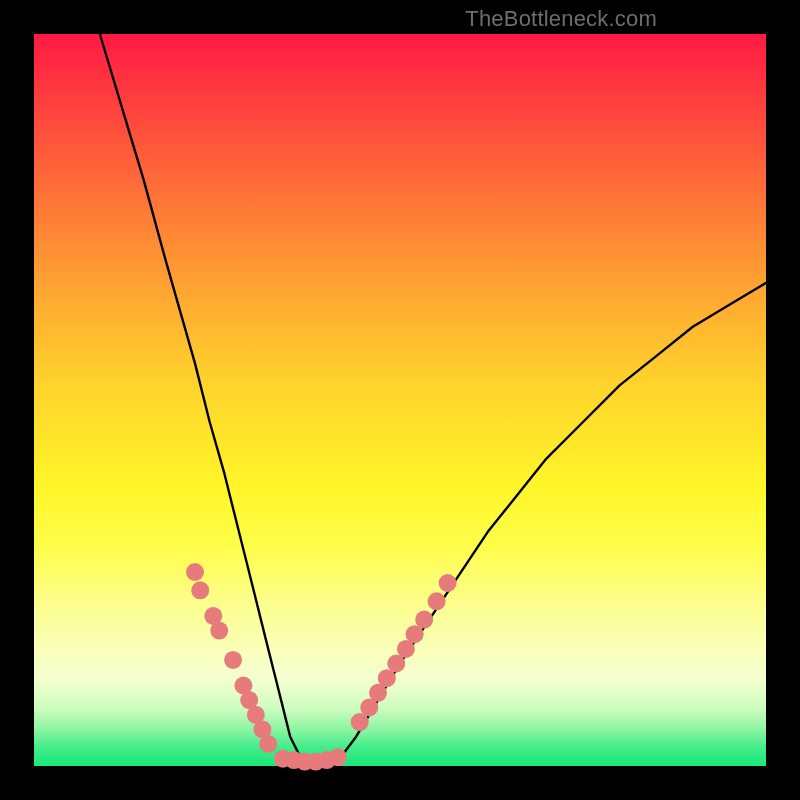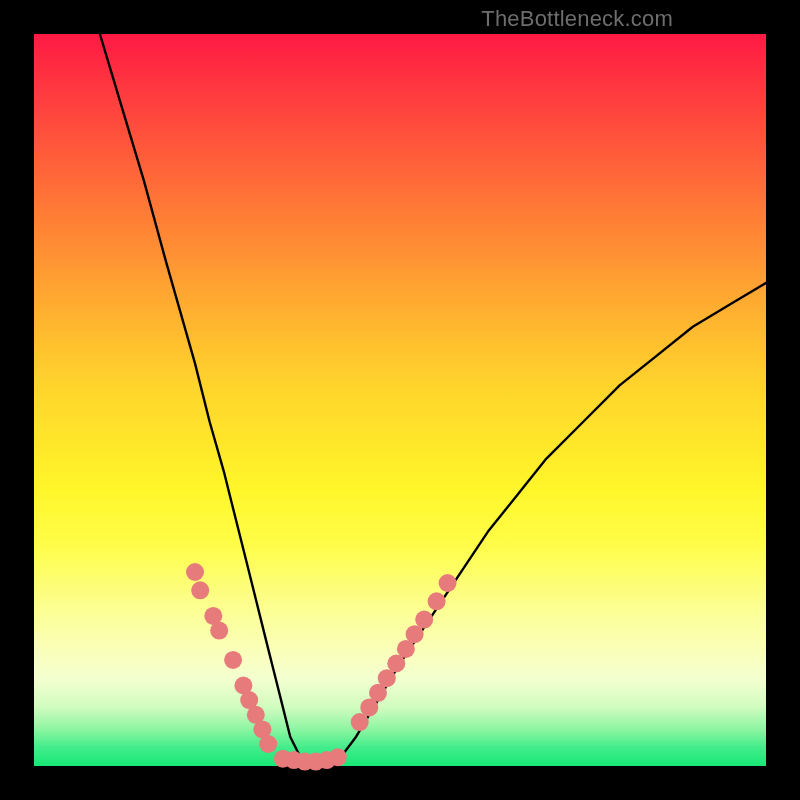--- a/index.html
+++ b/index.html
@@ -11,21 +11,20 @@
     overflow: hidden;
     font-family: Arial, Helvetica, sans-serif;
   }
   .frame {
     position: absolute;
     top: 0;
     left: 0;
     width: 667px;
     height: 800px;
     background: #000;
-    padding-left: 16px;
   }
   .plot-area {
     position: absolute;
     top: 34px;
     left: 34px;
     width: 732px;
     height: 732px;
     background: linear-gradient(to bottom,
       #ff1a44 0%,
       #ff3a3f 8%,

